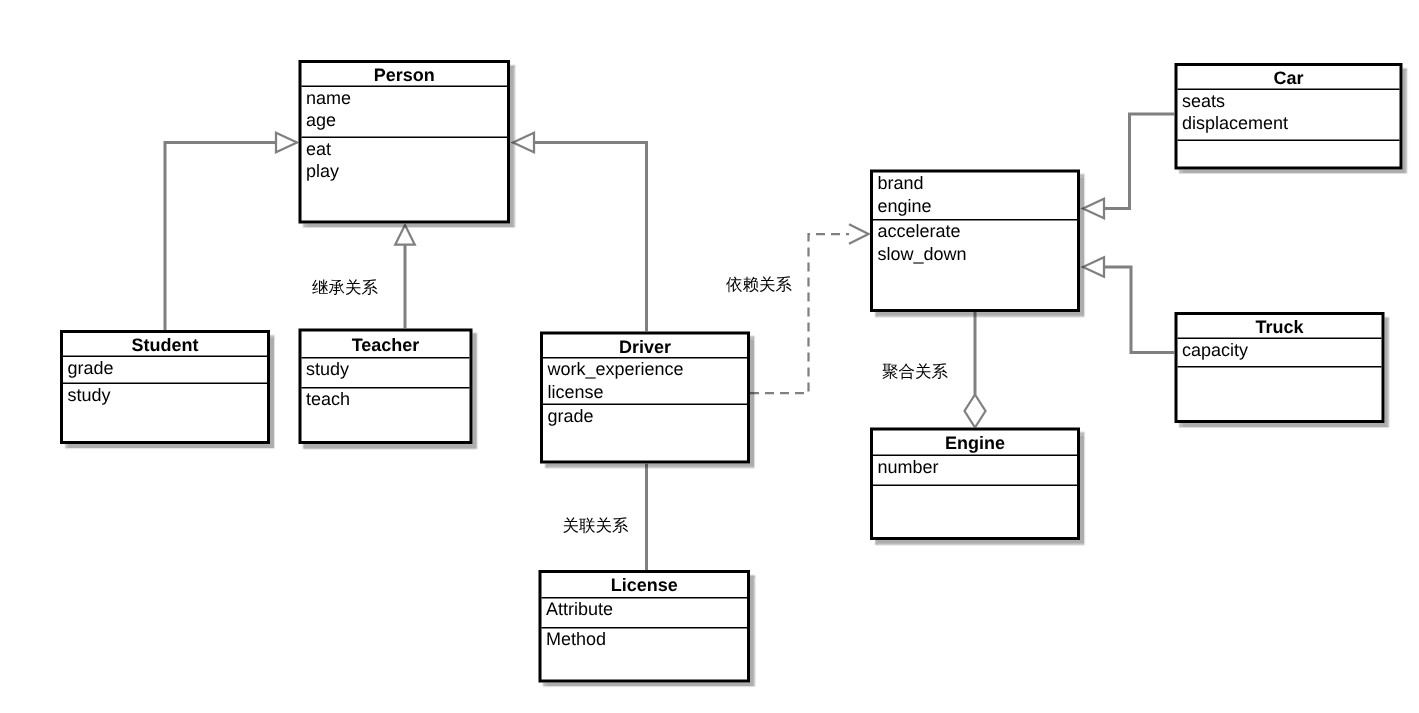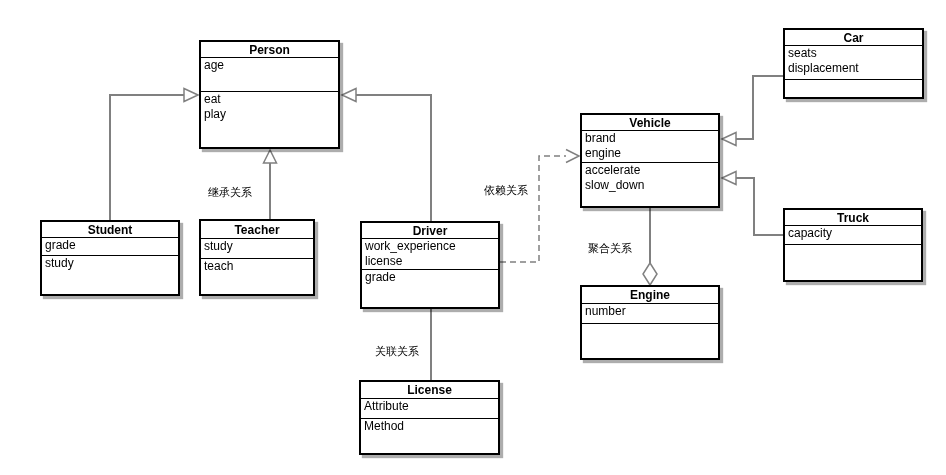--- a/index.html
+++ b/index.html
@@ -67,20 +67,21 @@
 
     <g stroke="#808080" fill="none" stroke-width="2">
       <path d="M783,235 H754 V178 H736"></path>
       <polygon points="722,178 736,171.5 736,184.5" fill="#ffffff" stroke-width="1.5"></polygon>
     </g>
   </svg>
 
   <div class="uml-class" style="left:199px;top:40px;width:141px;height:109px;">
     <div class="cls-title" style="height:16px">Person</div>
     <div class="cls-attrs" style="height:34px">
+      <div class="row">name</div>
       <div class="row">age</div>
     </div>
     <div class="cls-methods">
       <div class="row">eat</div>
       <div class="row">play</div>
     </div>
   </div>
 
   <div class="uml-class" style="left:40px;top:220px;width:140px;height:76px;">
     <div class="cls-title" style="height:16px">Student</div>
@@ -117,40 +118,39 @@
     <div class="cls-title" style="height:17px;line-height:15px">License</div>
     <div class="cls-attrs" style="height:20px">
       <div class="row">Attribute</div>
     </div>
     <div class="cls-methods">
       <div class="row">Method</div>
     </div>
   </div>
 
   <div class="uml-class" style="left:580px;top:113px;width:140px;height:95px;">
-    <div class="cls-title" style="height:16px">Vehicle</div>
     <div class="cls-attrs" style="height:32px">
       <div class="row">brand</div>
       <div class="row">engine</div>
     </div>
     <div class="cls-methods">
       <div class="row">accelerate</div>
       <div class="row">slow_down</div>
     </div>
   </div>
 
   <div class="uml-class" style="left:580px;top:285px;width:140px;height:75px;">
     <div class="cls-title" style="height:17px;line-height:15px">Engine</div>
     <div class="cls-attrs" style="height:20px">
       <div class="row">number</div>
     </div>
     <div class="cls-methods"></div>
   </div>
 
-  <div class="uml-class" style="left:783px;top:28px;width:141px;height:71px;">
+  <div class="uml-class" style="left:783px;top:42px;width:152px;height:71px;">
     <div class="cls-title" style="height:16px">Car</div>
     <div class="cls-attrs" style="height:34px">
       <div class="row">seats</div>
       <div class="row">displacement</div>
     </div>
     <div class="cls-methods"></div>
   </div>
 
   <div class="uml-class" style="left:783px;top:208px;width:140px;height:74px;">
     <div class="cls-title" style="height:16px">Truck</div>

